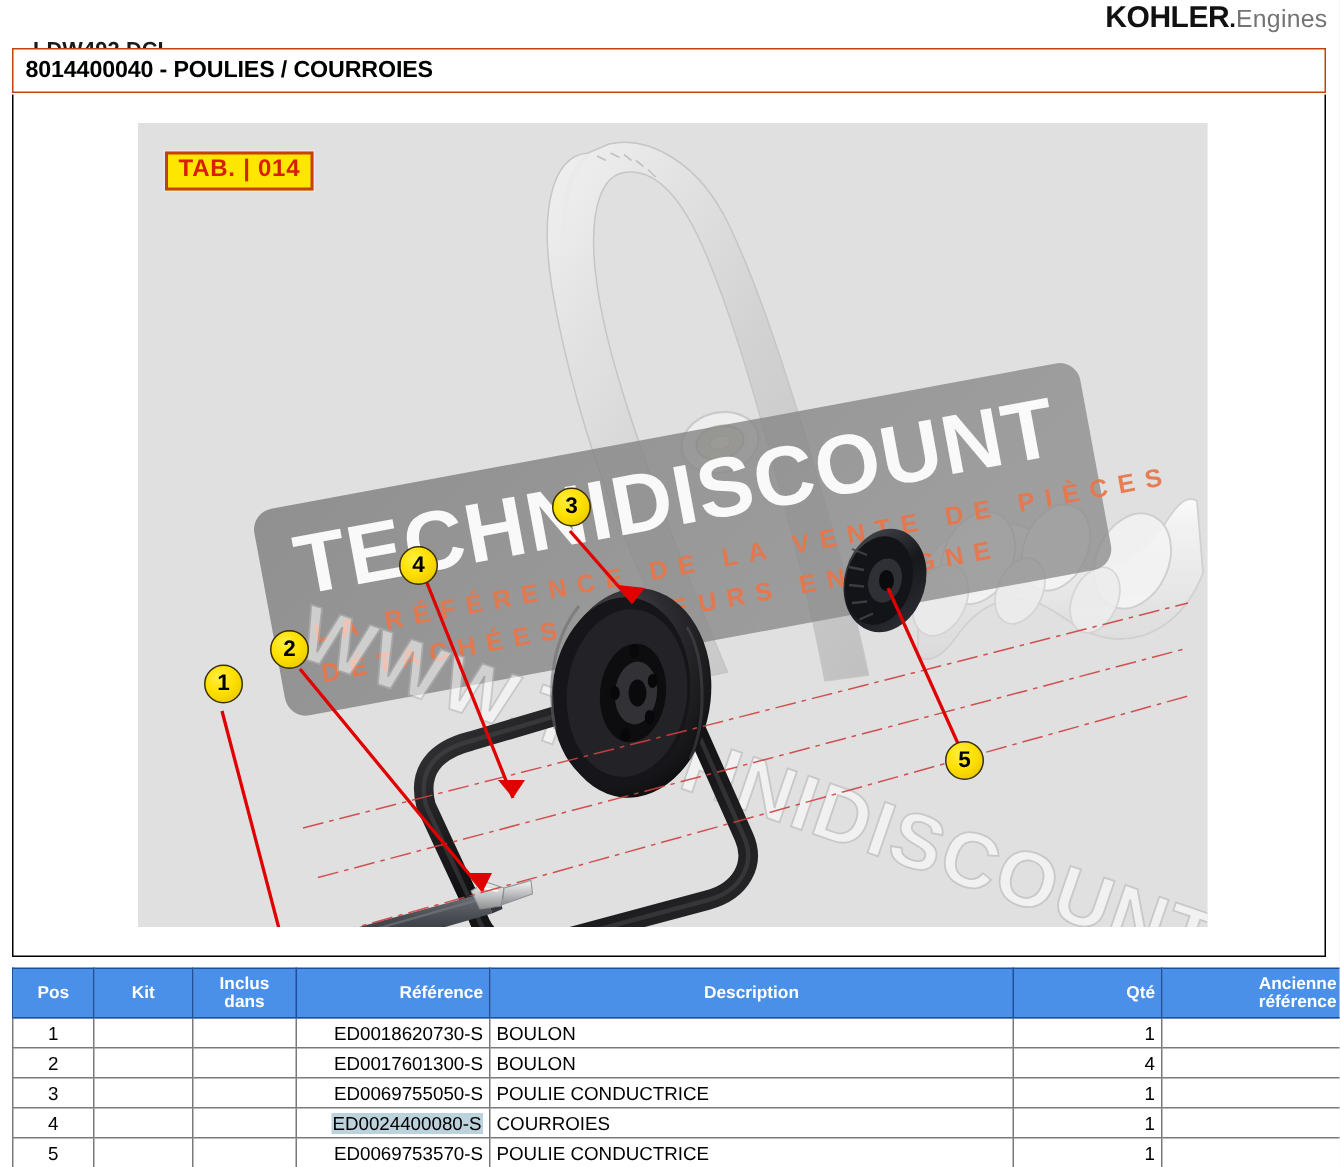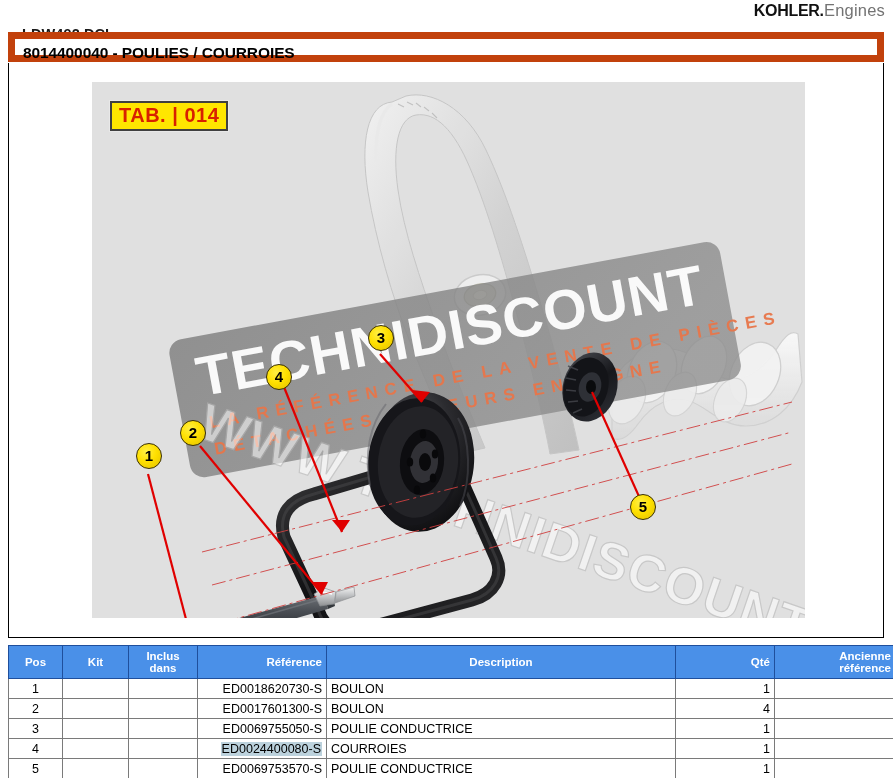--- a/index.html
+++ b/index.html
@@ -30,21 +30,21 @@
     color: #1a1a1a;
     letter-spacing: 0.1px;
     margin-top: 24px;
   }
   .brand {
     position: absolute;
     right: 8px; top: 1px;
     white-space: nowrap;
   }
   .brand-main {
-    font-size: 16px;
+    font-size: 20px;
     font-weight: bold;
     color: #111;
     letter-spacing: -0.3px;
     padding-left: 44px;
   }
   .brand-dot {
     font-size: 16px;
     font-weight: bold;
     color: #111;
   }
@@ -53,21 +53,21 @@
     font-weight: 300;
     color: #737373;
     letter-spacing: 0.2px;
   }
 
   
   .title-box {
     position: absolute;
     left: 8px; top: 32px;
     width: 876px; height: 30px;
-    border: 7px solid #c2410c;
+    border: 1px solid #c2410c;
     background: #fff;
     box-sizing: border-box;
   }
   .title-text {
     position: absolute;
     left: 8px; top: 5px;
     font-size: 15.5px;
     font-weight: bold;
     color: #000;
     letter-spacing: -0.1px;
@@ -97,23 +97,23 @@
     position: absolute;
     left: 0; top: 0;
     width: 713px; height: 536px;
   }
 
   
   .tab-badge {
     position: absolute;
     left: 110px; top: 101px;
     background: #ffe600;
-    border: 2px solid #404040;
+    border: 2px solid #c2410c;
     padding: 2px 7px 3px 7px;
-    font-size: 20px;
+    font-size: 16px;
     font-weight: bold;
     color: #d82000;
     letter-spacing: 0.5px;
     line-height: 1.05;
     z-index: 40;
     box-shadow: 0 0 0 1px rgba(255,255,255,0.25);
   }
 
   
   .callout {

